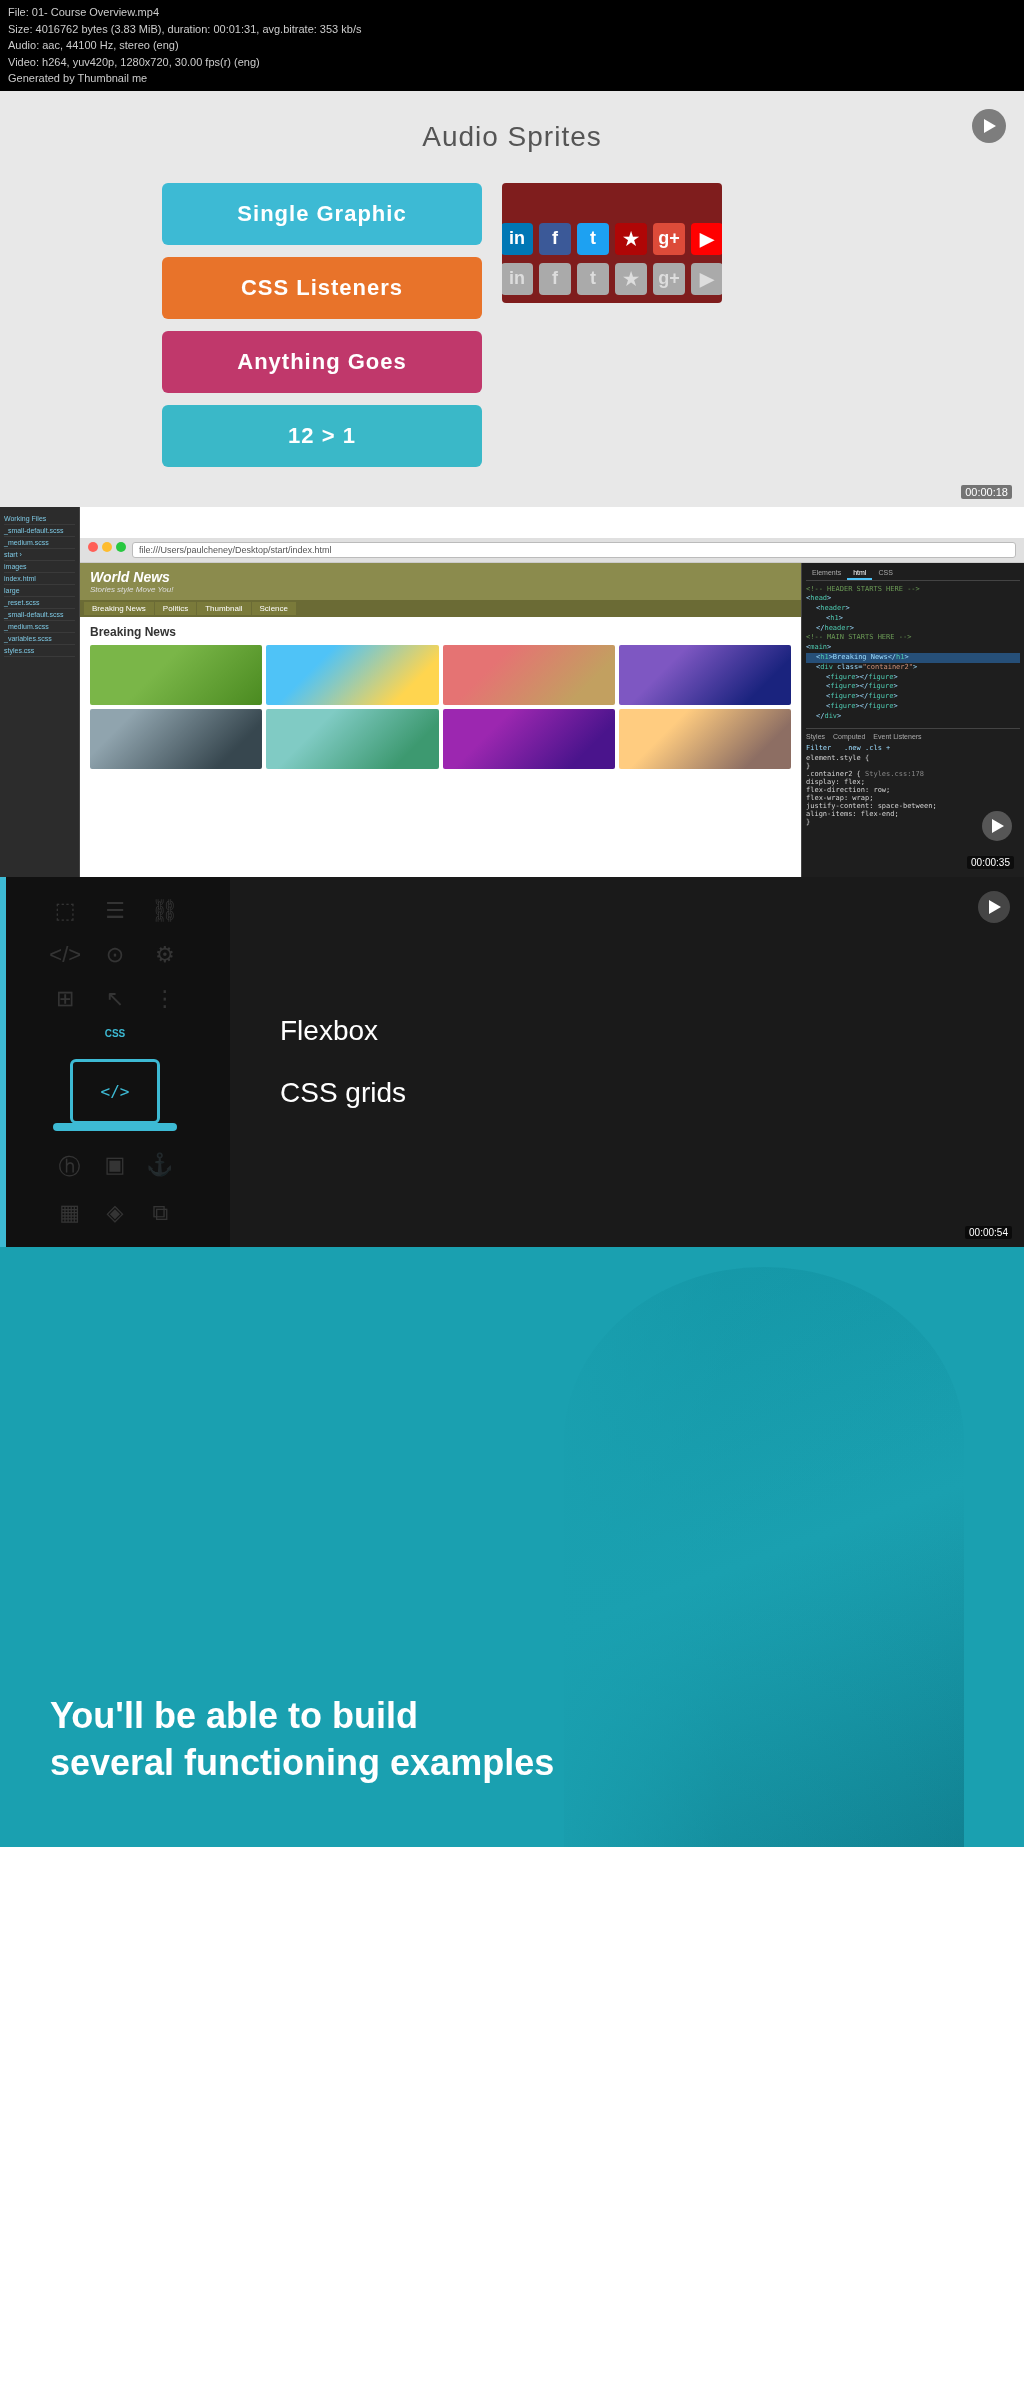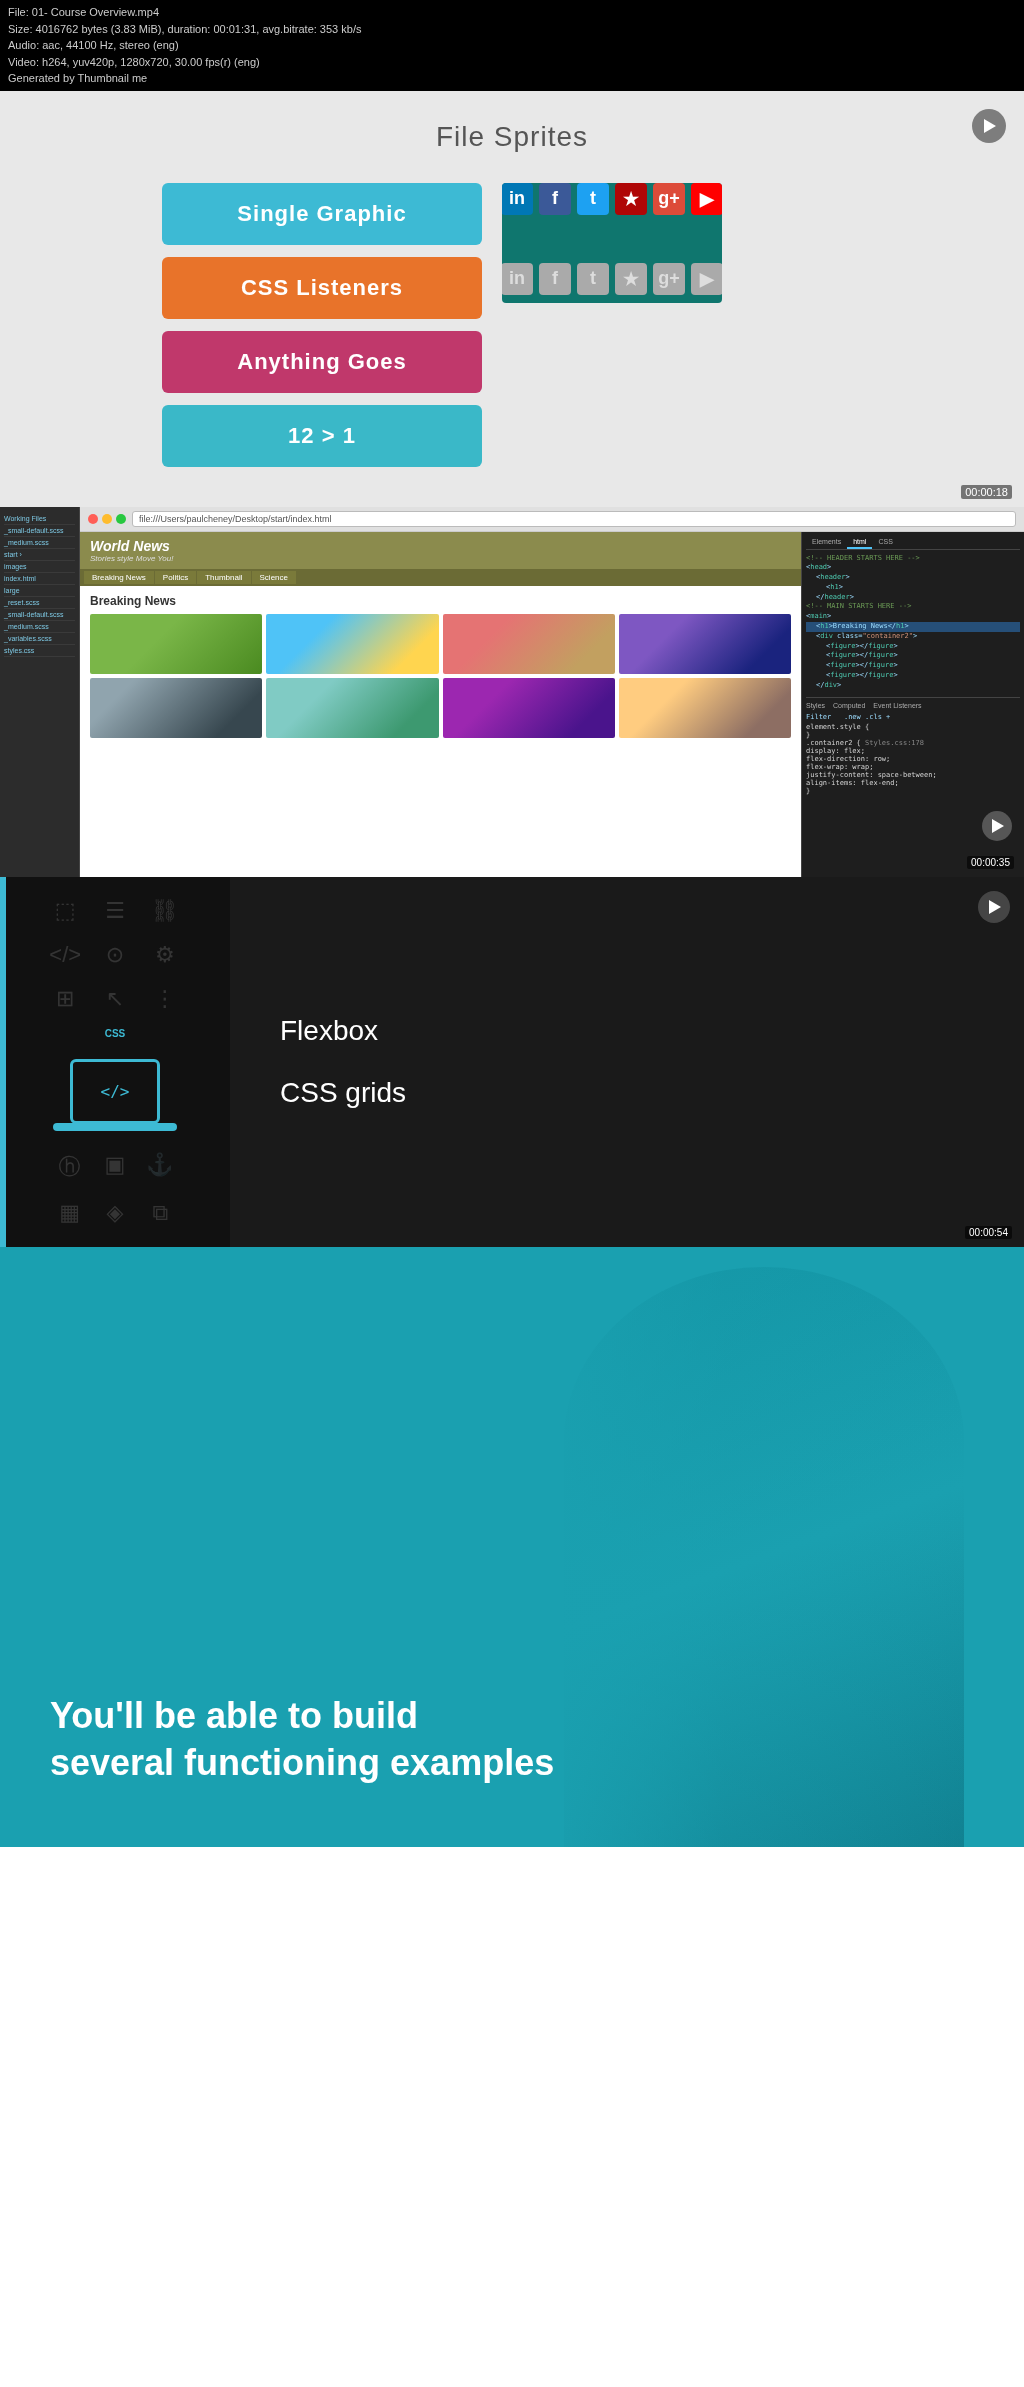--- a/index.html
+++ b/index.html
@@ -60,27 +60,27 @@
       cursor: pointer;
       text-align: center;
       width: 100%;
     }
     .btn-blue   { background: #3dbad4; }
     .btn-orange { background: #e8732a; }
     .btn-pink   { background: #c0386b; }
     .btn-teal   { background: #3ab8c8; }
 
     .sprite-preview {
-      background: #0f766e;
+      background: #7f1d1d;
       width: 220px;
       height: 120px;
       display: flex;
       flex-direction: column;
       align-items: center;
-      justify-content: space-between;
+      justify-content: flex-end;
       border-radius: 4px;
       overflow: hidden;
     }
     .sprite-icons-row {
       display: flex;
       gap: 6px;
       margin-bottom: 8px;
     }
     .sicon {
       width: 32px;
@@ -171,23 +171,24 @@
       flex: 1;
       background: #fff;
       display: flex;
       flex-direction: column;
       overflow: hidden;
     }
     .browser-chrome-bar {
       background: #e0e0e0;
       padding: 4px 8px;
       display: flex;
-      align-items: center;
+      align-items: flex-start;
       gap: 6px;
       border-bottom: 1px solid #ccc;
+      margin-top: 31px;
     }
     .traffic-lights {
       display: flex;
       gap: 4px;
     }
     .tl { width: 10px; height: 10px; border-radius: 50%; }
     .tl-r { background: #ff5f57; }
     .tl-y { background: #febc2e; }
     .tl-g { background: #28c840; }
     .url-bar {
@@ -450,21 +451,21 @@
 
 <div class="meta-bar">
   <div>File: 01- Course Overview.mp4</div>
   <div>Size: 4016762 bytes (3.83 MiB), duration: 00:01:31, avg.bitrate: 353 kb/s</div>
   <div>Audio: aac, 44100 Hz, stereo (eng)</div>
   <div>Video: h264, yuv420p, 1280x720, 30.00 fps(r) (eng)</div>
   <div>Generated by Thumbnail me</div>
 </div>
 
 <div class="sprites-section">
-  <div class="sprites-title">File Sprites</div>
+  <div class="sprites-title">Audio Sprites</div>
 
   <div class="sprites-content">
 
     <div class="sprites-buttons">
       <button class="sprite-btn btn-blue">Single Graphic</button>
       <button class="sprite-btn btn-orange">CSS Listeners</button>
       <button class="sprite-btn btn-pink">Anything Goes</button>
       <button class="sprite-btn btn-teal">12 &gt; 1</button>
     </div>
 

